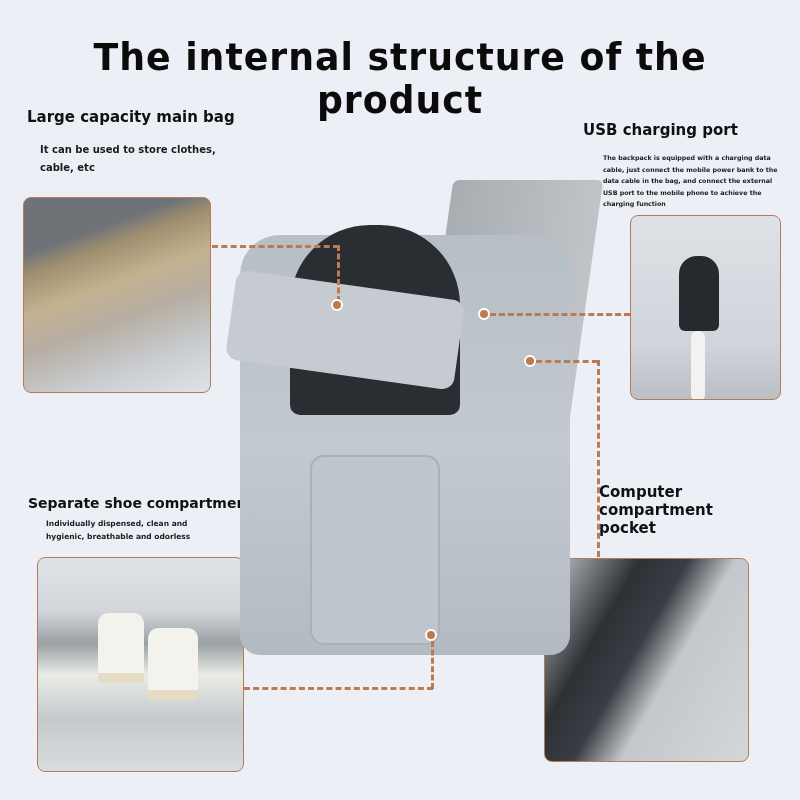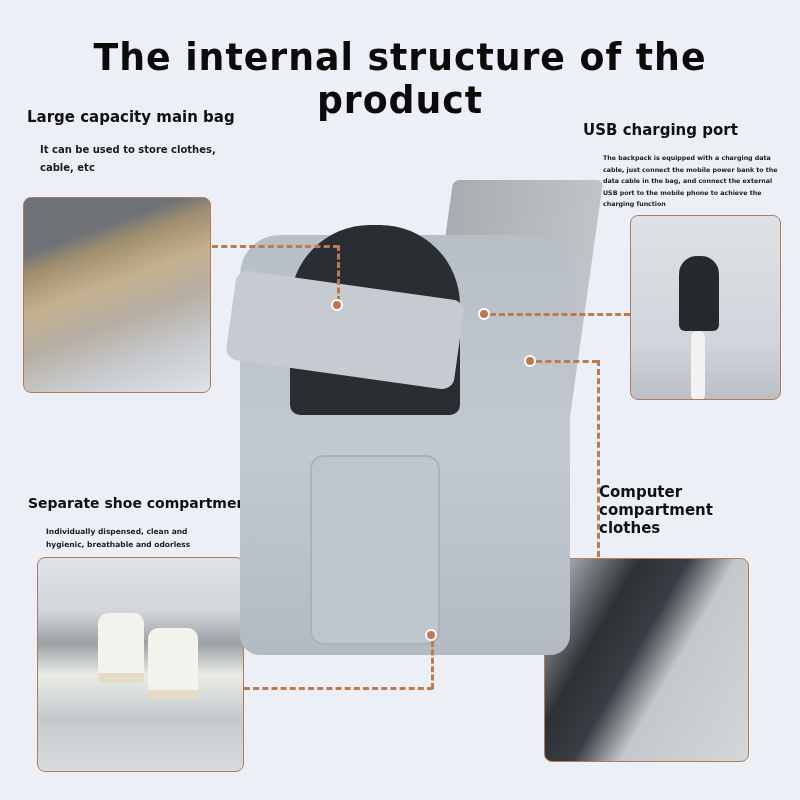--- a/index.html
+++ b/index.html
@@ -11,21 +11,21 @@
   .label { position: absolute; font-family: "DejaVu Sans", sans-serif; font-weight: bold; color: #111; }
   .desc { position: absolute; font-family: "DejaVu Sans", sans-serif; font-weight: bold; color: #1a1a1a; }
 
   .lbl-main { left: 27px; top: 108px; font-size: 15px; }
   .desc-main { left: 40px; top: 141px; font-size: 10px; line-height: 18px; width: 200px; }
 
   .lbl-usb { left: 583px; top: 121px; font-size: 15px; text-align: center; }
   .desc-usb { left: 603px; top: 152px; font-size: 6.3px; line-height: 11.5px; width: 180px; }
 
   .lbl-shoe { left: 28px; top: 495px; font-size: 14px; }
-  .desc-shoe { left: 46px; top: 517px; font-size: 7.5px; line-height: 13px; width: 180px; margin-top: 8px; }
+  .desc-shoe { left: 46px; top: 517px; font-size: 7.5px; line-height: 13px; width: 180px; }
 
   .lbl-comp { left: 599px; top: 483px; font-size: 15px; line-height: 18px; width: 160px; }
 
   .photo { position: absolute; border: 1.5px solid #b77a52; border-radius: 8px; overflow: hidden; }
   .ph-main { left: 23px; top: 197px; width: 188px; height: 196px; background: linear-gradient(160deg,#6f7378 0%,#6f7378 22%,#a08f6f 30%,#c4b190 45%,#b6aea2 60%,#c9ccd0 80%,#dfe3e7 100%); }
   .ph-usb { left: 630px; top: 215px; width: 151px; height: 185px; background: linear-gradient(180deg,#dde2e7 0%,#cfd5da 70%,#b9bfc5 100%); }
   .ph-shoe { left: 37px; top: 557px; width: 207px; height: 215px; background: linear-gradient(180deg,#dfe3e7 0%,#d2d6da 25%,#9aa0a5 40%,#e9ece6 55%,#c5c9cc 75%,#d9dcde 100%); }
   .ph-comp { left: 544px; top: 558px; width: 205px; height: 204px; background: linear-gradient(120deg,#c9cdd1 0%,#2d3035 30%,#3a3e44 45%,#c3c8cc 60%,#d3d7da 100%); }
 
   .bag { position: absolute; left: 230px; top: 175px; width: 370px; height: 480px; }
@@ -46,21 +46,21 @@
 
 <div class="label lbl-main">Large capacity main bag</div>
 <div class="desc desc-main">It can be used to store clothes, cable, etc</div>
 
 <div class="label lbl-usb">USB charging port</div>
 <div class="desc desc-usb">The backpack is equipped with a charging data cable, just connect the mobile power bank to the data cable in the bag, and connect the external USB port to the mobile phone to achieve the charging function</div>
 
 <div class="label lbl-shoe">Separate shoe compartment</div>
 <div class="desc desc-shoe">Individually dispensed, clean and hygienic, breathable and odorless</div>
 
-<div class="label lbl-comp">Computer compartment clothes</div>
+<div class="label lbl-comp">Computer compartment pocket</div>
 
 <div class="photo ph-main"></div>
 <div class="photo ph-usb">
   <div style="position:absolute;left:48px;top:40px;width:40px;height:75px;background:#26292d;border-radius:18px 18px 6px 6px;"></div>
   <div style="position:absolute;left:60px;top:115px;width:14px;height:70px;background:#f2f2f2;border-radius:6px;"></div>
 </div>
 <div class="photo ph-shoe">
   <div style="position:absolute;left:60px;top:55px;width:46px;height:70px;background:#f3f2ec;border-radius:10px 10px 4px 4px;border-bottom:10px solid #e4dcc4;"></div>
   <div style="position:absolute;left:110px;top:70px;width:50px;height:72px;background:#f3f2ec;border-radius:10px 10px 4px 4px;border-bottom:10px solid #e4dcc4;"></div>
 </div>

